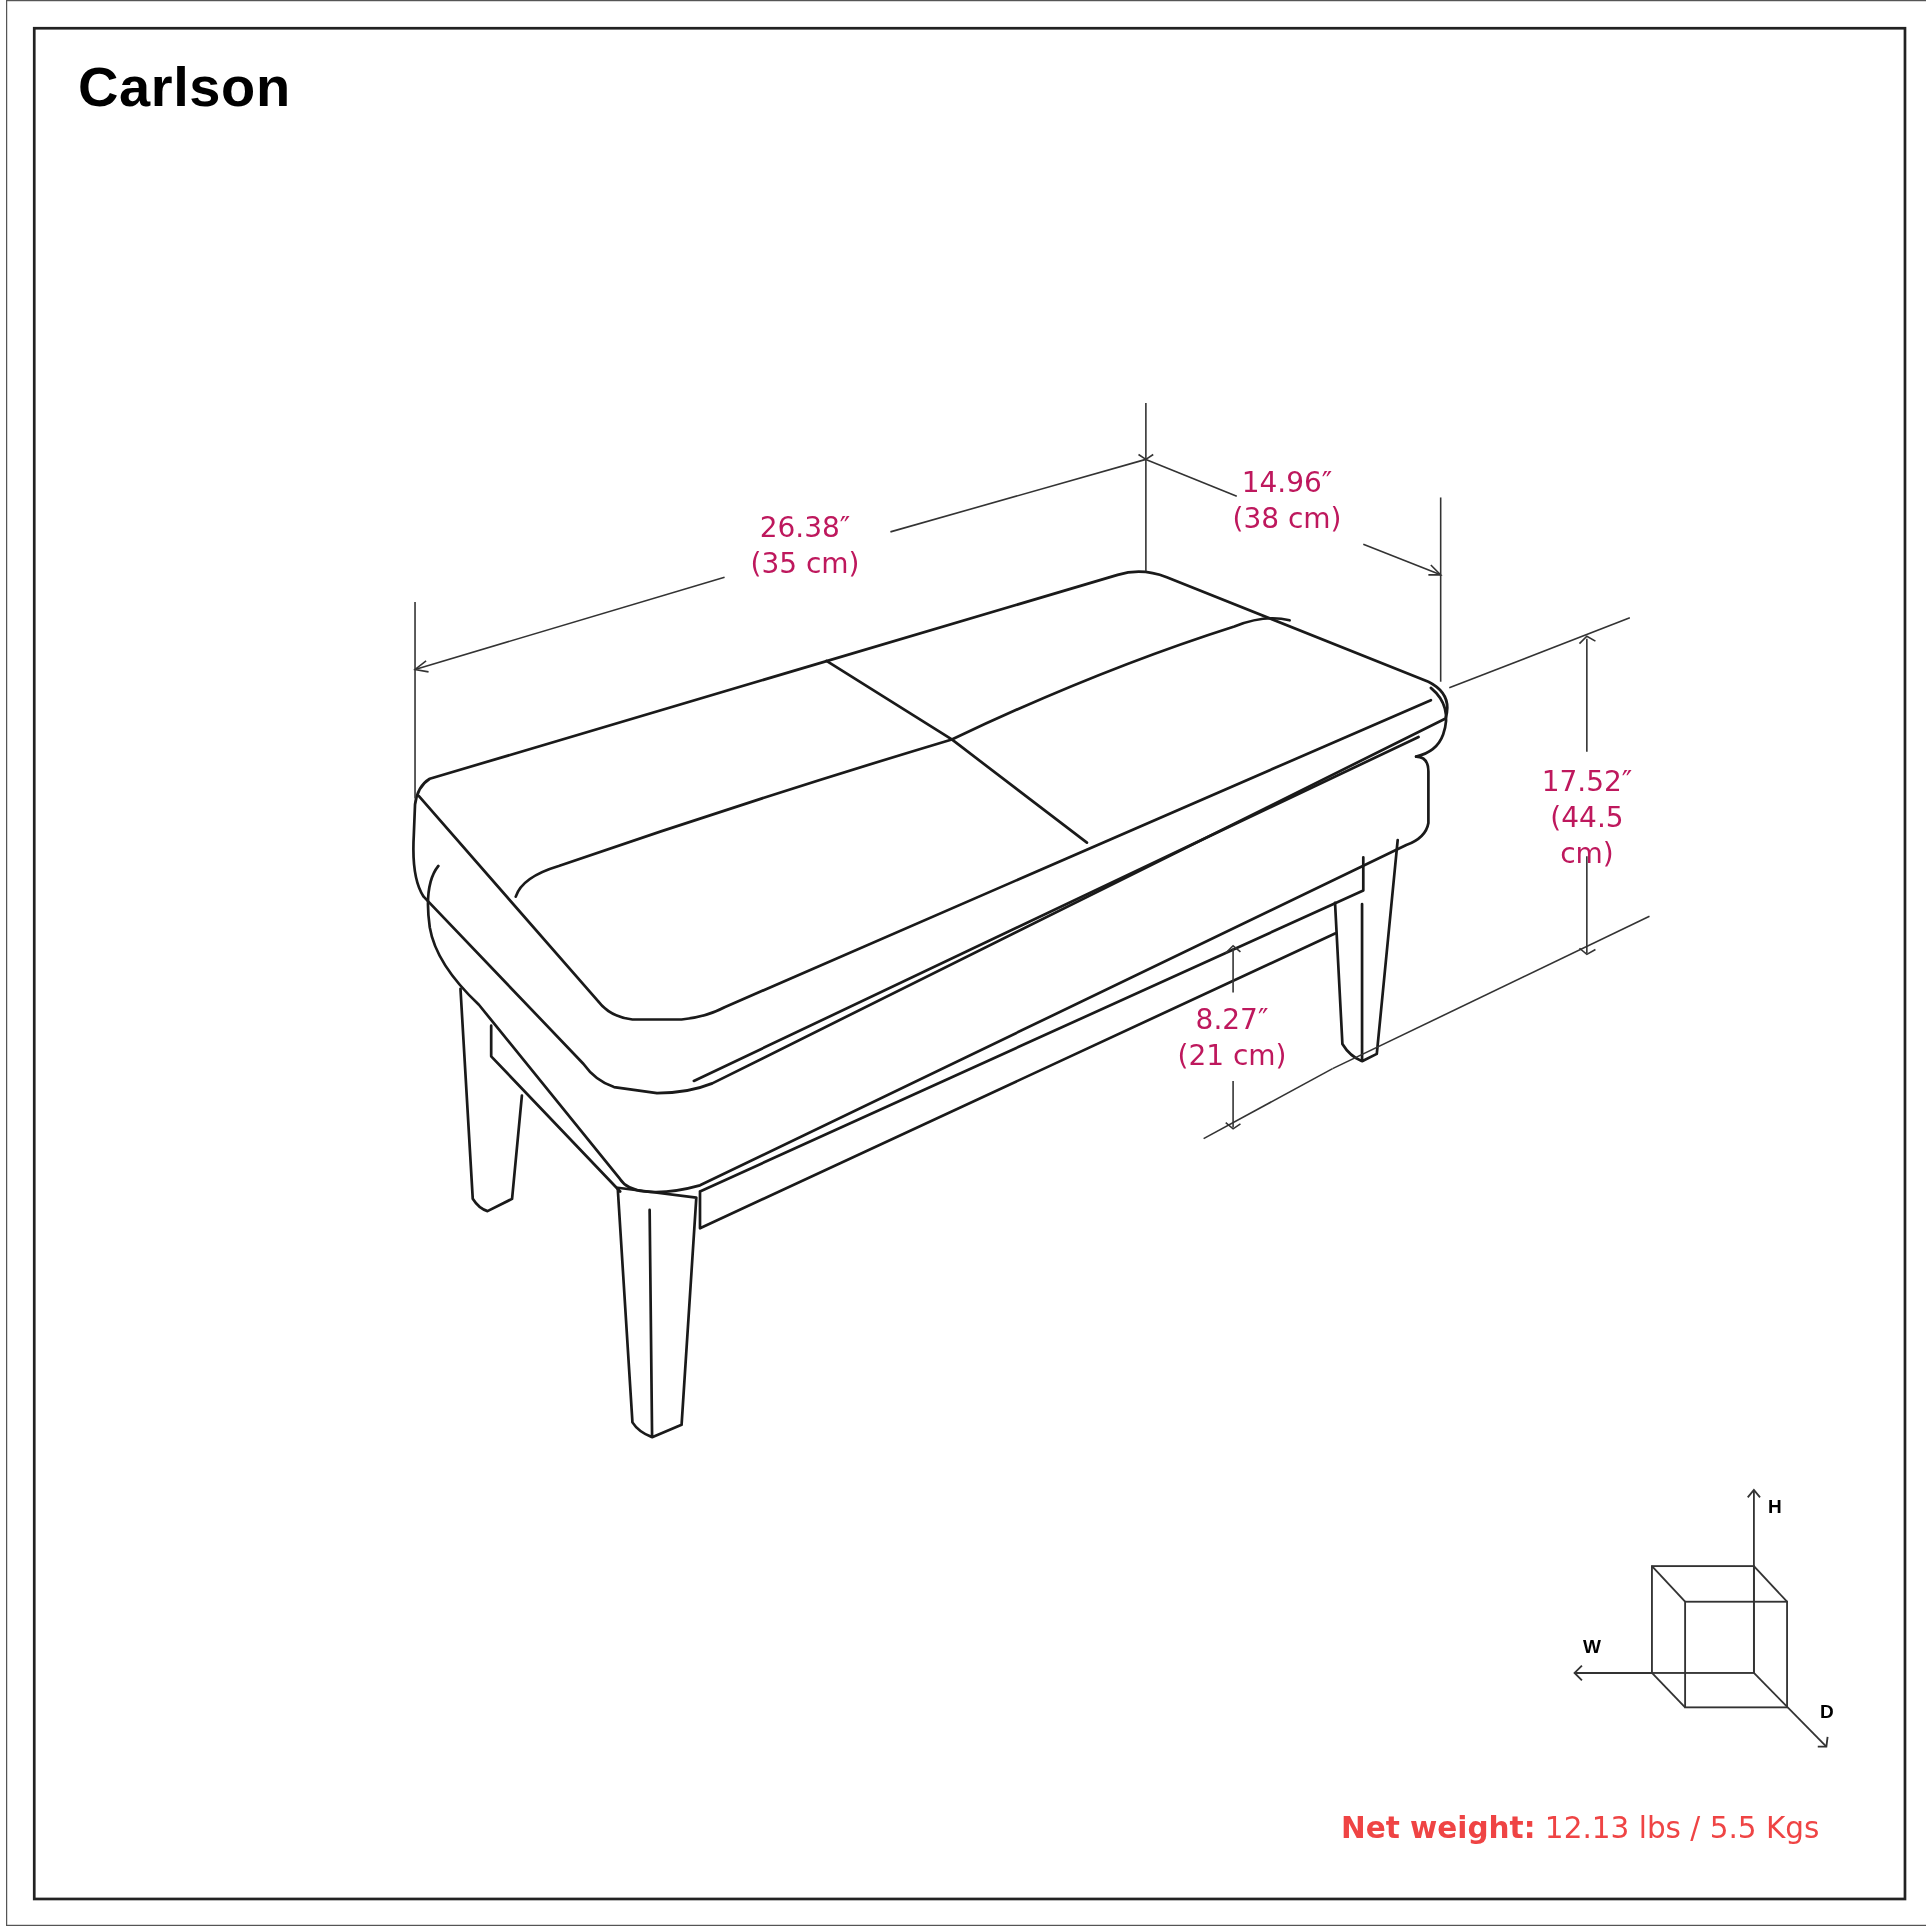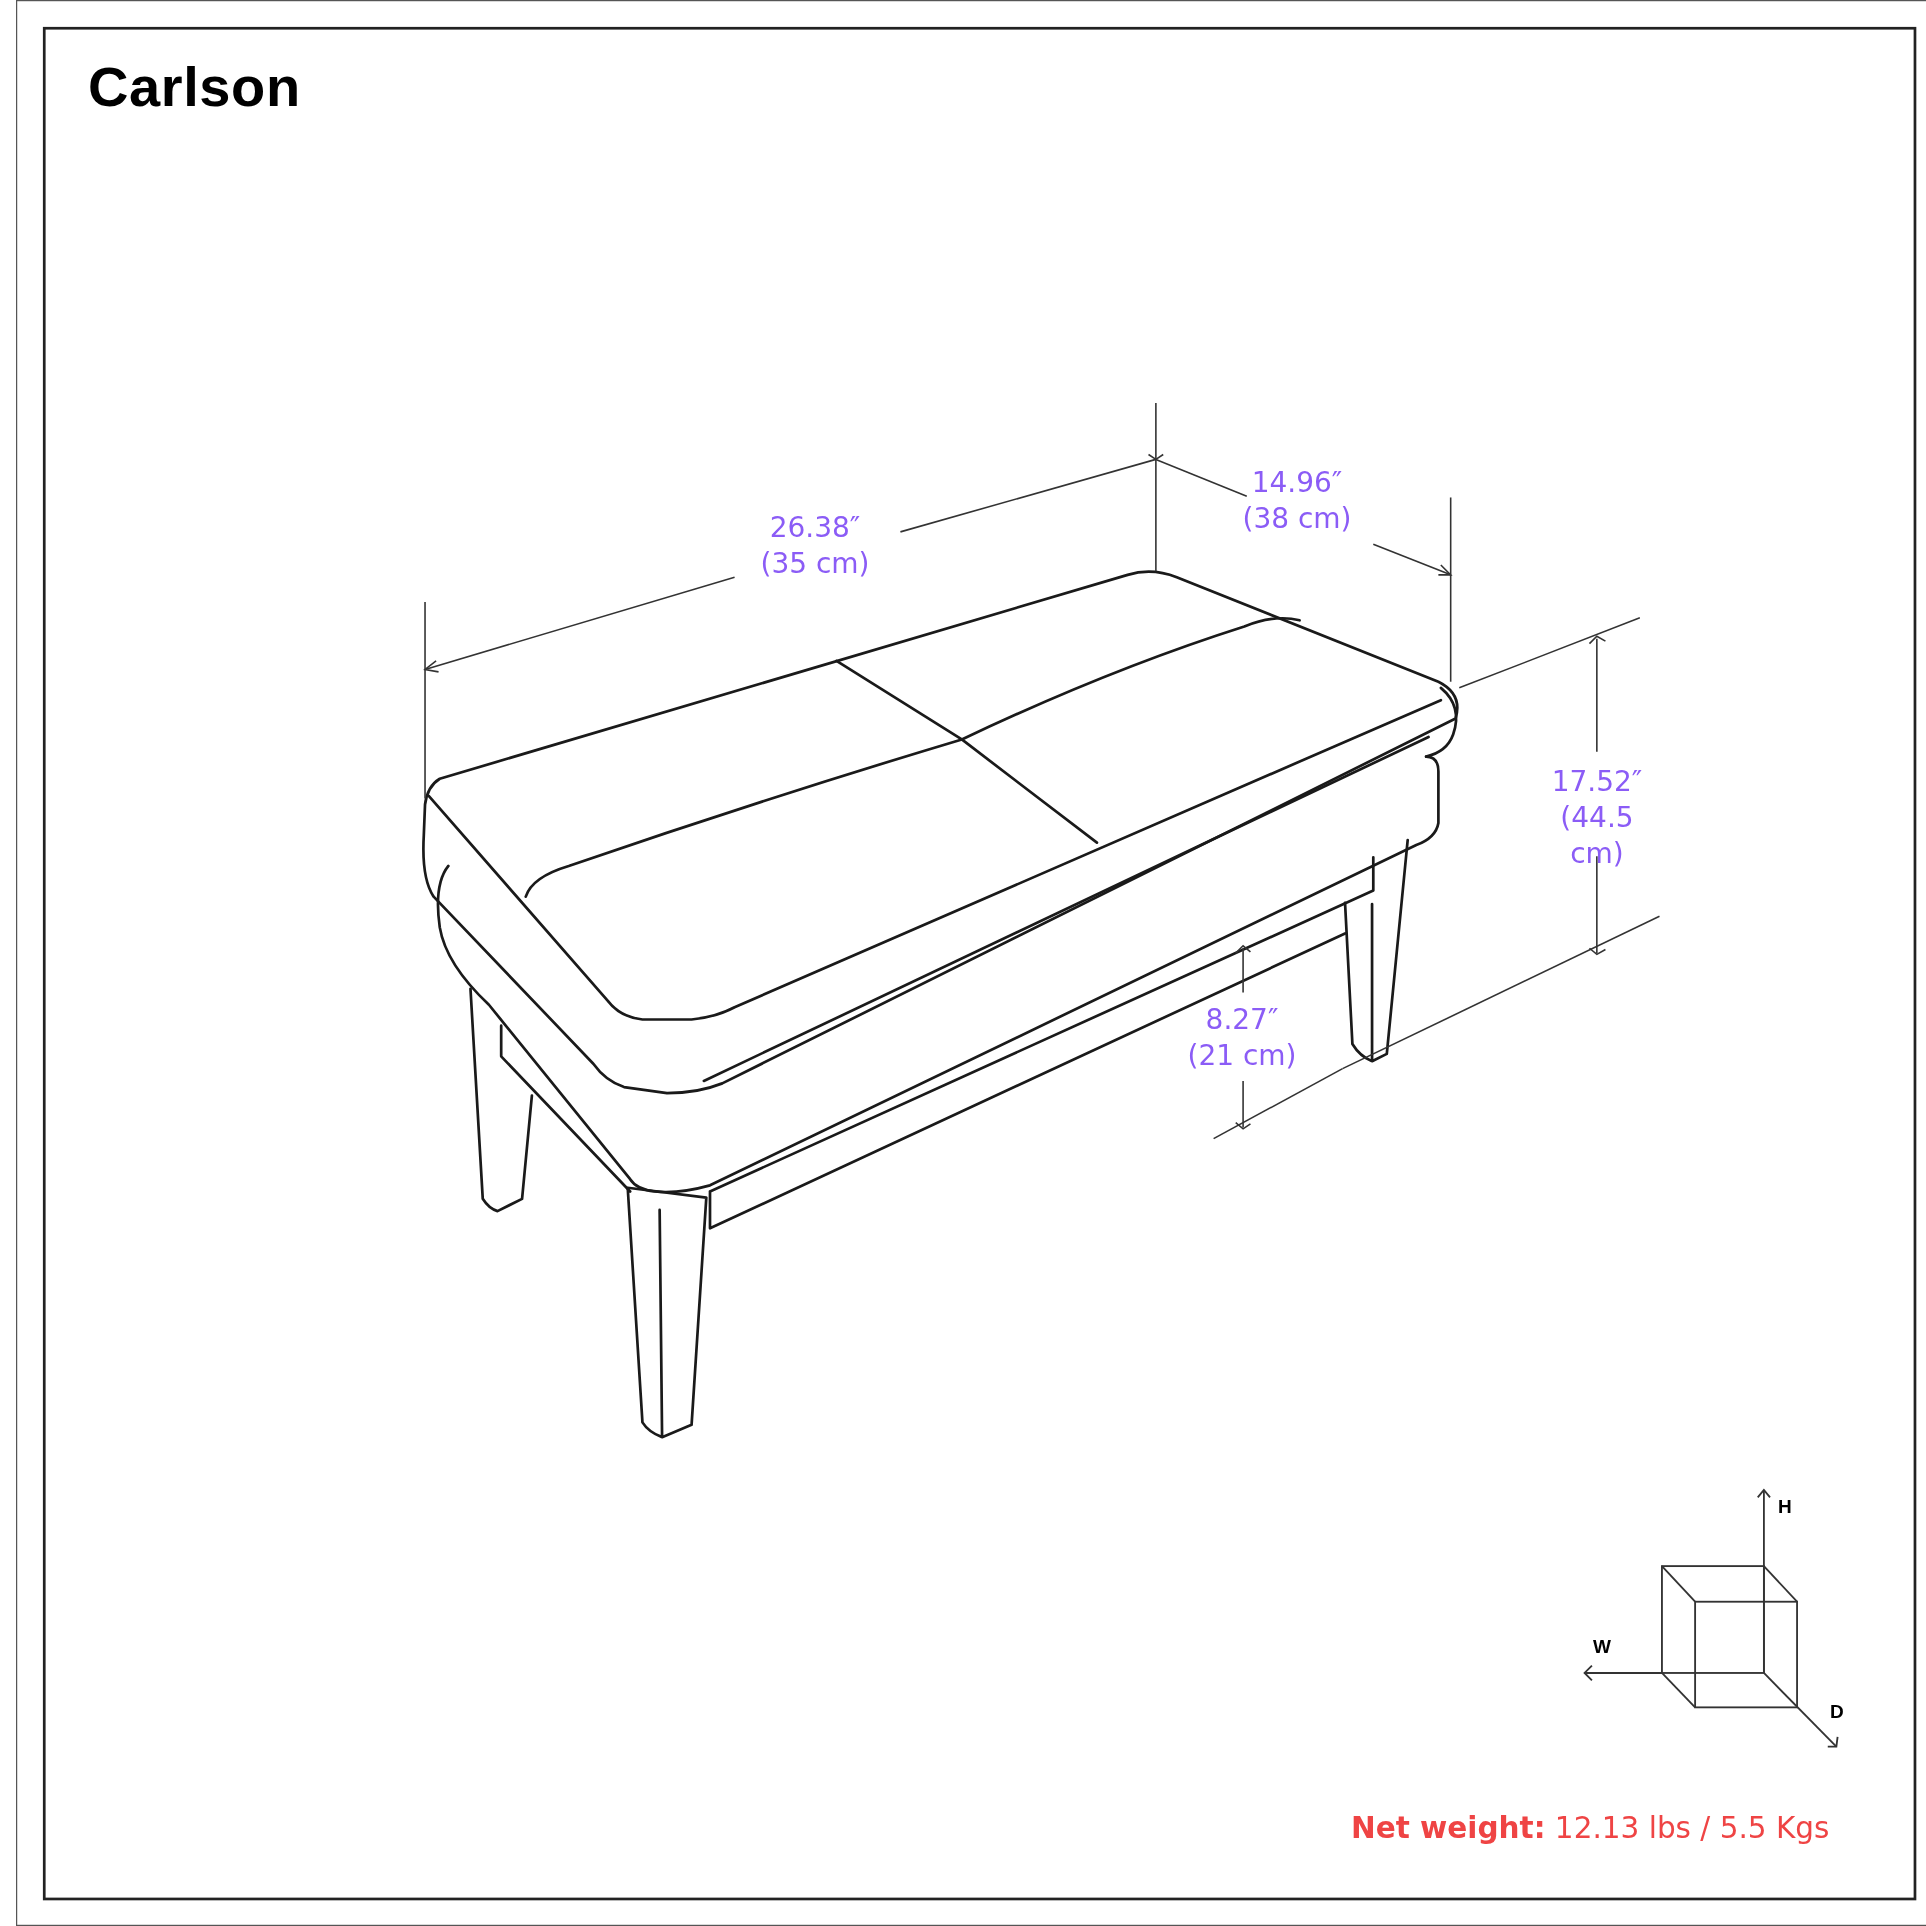--- a/index.html
+++ b/index.html
@@ -1,22 +1,22 @@
 <!DOCTYPE html>
 <html style="font-size:10.3px"><head>
 <meta charset="utf-8">
 <style>
   html, body { margin:0; padding:0; background:#ffffff; }
   body { width:1926px; height:1926px; position:relative; overflow:hidden; font-family:"Liberation Sans", sans-serif; }
-  .outer-frame { position:absolute; left:16px; top:0; width:1558px; height:1926px; }
+  .outer-frame { position:absolute; left:6px; top:0; width:1558px; height:1926px; }
   svg { position:absolute; left:0; top:0; }
   .title { position:absolute; left:72px; font-family:"Liberation Sans", sans-serif; font-weight:bold; color:#000; font-size:56px; line-height:1; letter-spacing:0.6px; }
   .title.l1 { top:59px; }
   .title.l2 { top:128px; }
-  .dim { position:absolute; text-align:center; font-family:"DejaVu Sans", sans-serif; font-size:28px; line-height:36px; color:#8b5cf6; transform:translateX(-50%); }
+  .dim { position:absolute; text-align:center; font-family:"DejaVu Sans", sans-serif; font-size:28px; line-height:36px; color:#be185d; transform:translateX(-50%); }
   .axis-label { position:absolute; font-family:"Liberation Sans", sans-serif; font-weight:bold; font-size:19px; color:#000; }
   .weight { position:absolute; left:1335px; top:1811px; font-size:29.5px; color:#ef4444; font-family:"DejaVu Sans", sans-serif; white-space:nowrap; }
   .weight b { font-weight:bold; }
 </style>
 </head>
 <body>
 
 <div class="outer-frame">
 
   <svg width="1926" height="1926" viewBox="0 0 1568 1568" xmlns="http://www.w3.org/2000/svg">

